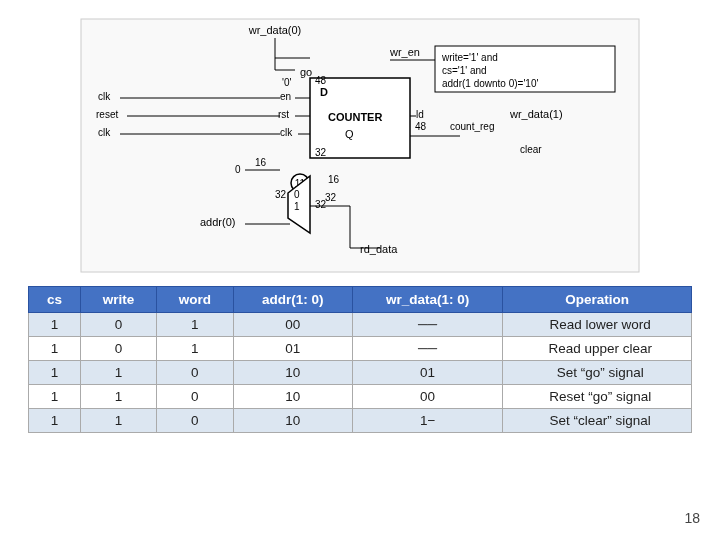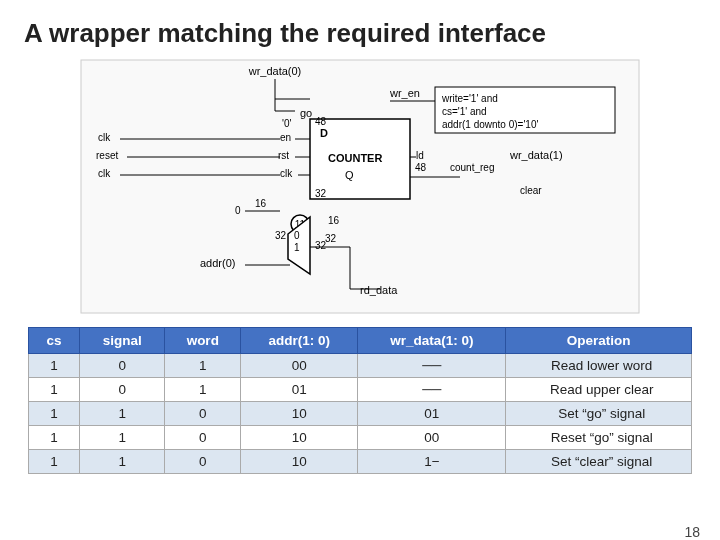--- a/index.html
+++ b/index.html
@@ -65,31 +65,30 @@
       padding: 4px 10px;
       text-align: center;
       color: #222;
     }
     tbody td.operation {
       text-align: center;
       padding-left: 16px;
     }
     .page-num {
       position: absolute;
-      bottom: 0;
+      bottom: 14px;
       right: 20px;
       font-size: 14px;
       color: #444;
     }
   </style>
 </head>
 <body>
 
 <div class="page">
-  <div class="title">A wrapper matching the required interface</div>
 
   <div class="diagram-area">
     <svg class="diagram-svg" viewBox="0 0 560 255" xmlns="http://www.w3.org/2000/svg" font-family="Arial, sans-serif" font-size="11">
 
       <rect x="1" y="1" width="558" height="253" fill="#f9f9f9" stroke="#ccc" stroke-width="1"></rect>
 
       <text x="195" y="16" font-size="11" text-anchor="middle">wr_data(0)</text>
       <line x1="195" y1="20" x2="195" y2="40" stroke="#000" stroke-width="1"></line>
       <line x1="195" y1="40" x2="230" y2="40" stroke="#000" stroke-width="1"></line>
 
@@ -168,21 +167,21 @@
       <line x1="270" y1="188" x2="270" y2="230" stroke="#000" stroke-width="1"></line>
       <line x1="270" y1="230" x2="300" y2="230" stroke="#000" stroke-width="1"></line>
     </svg>
   </div>
 
   <div class="table-container">
     <table>
       <thead>
         <tr>
           <th>cs</th>
-          <th>signal</th>
+          <th>write</th>
           <th>word</th>
           <th>addr(1: 0)</th>
           <th>wr_data(1: 0)</th>
           <th>Operation</th>
         </tr>
       </thead>
       <tbody id="table-body">
       <tr>
             <td>1</td>
             <td>0</td>

